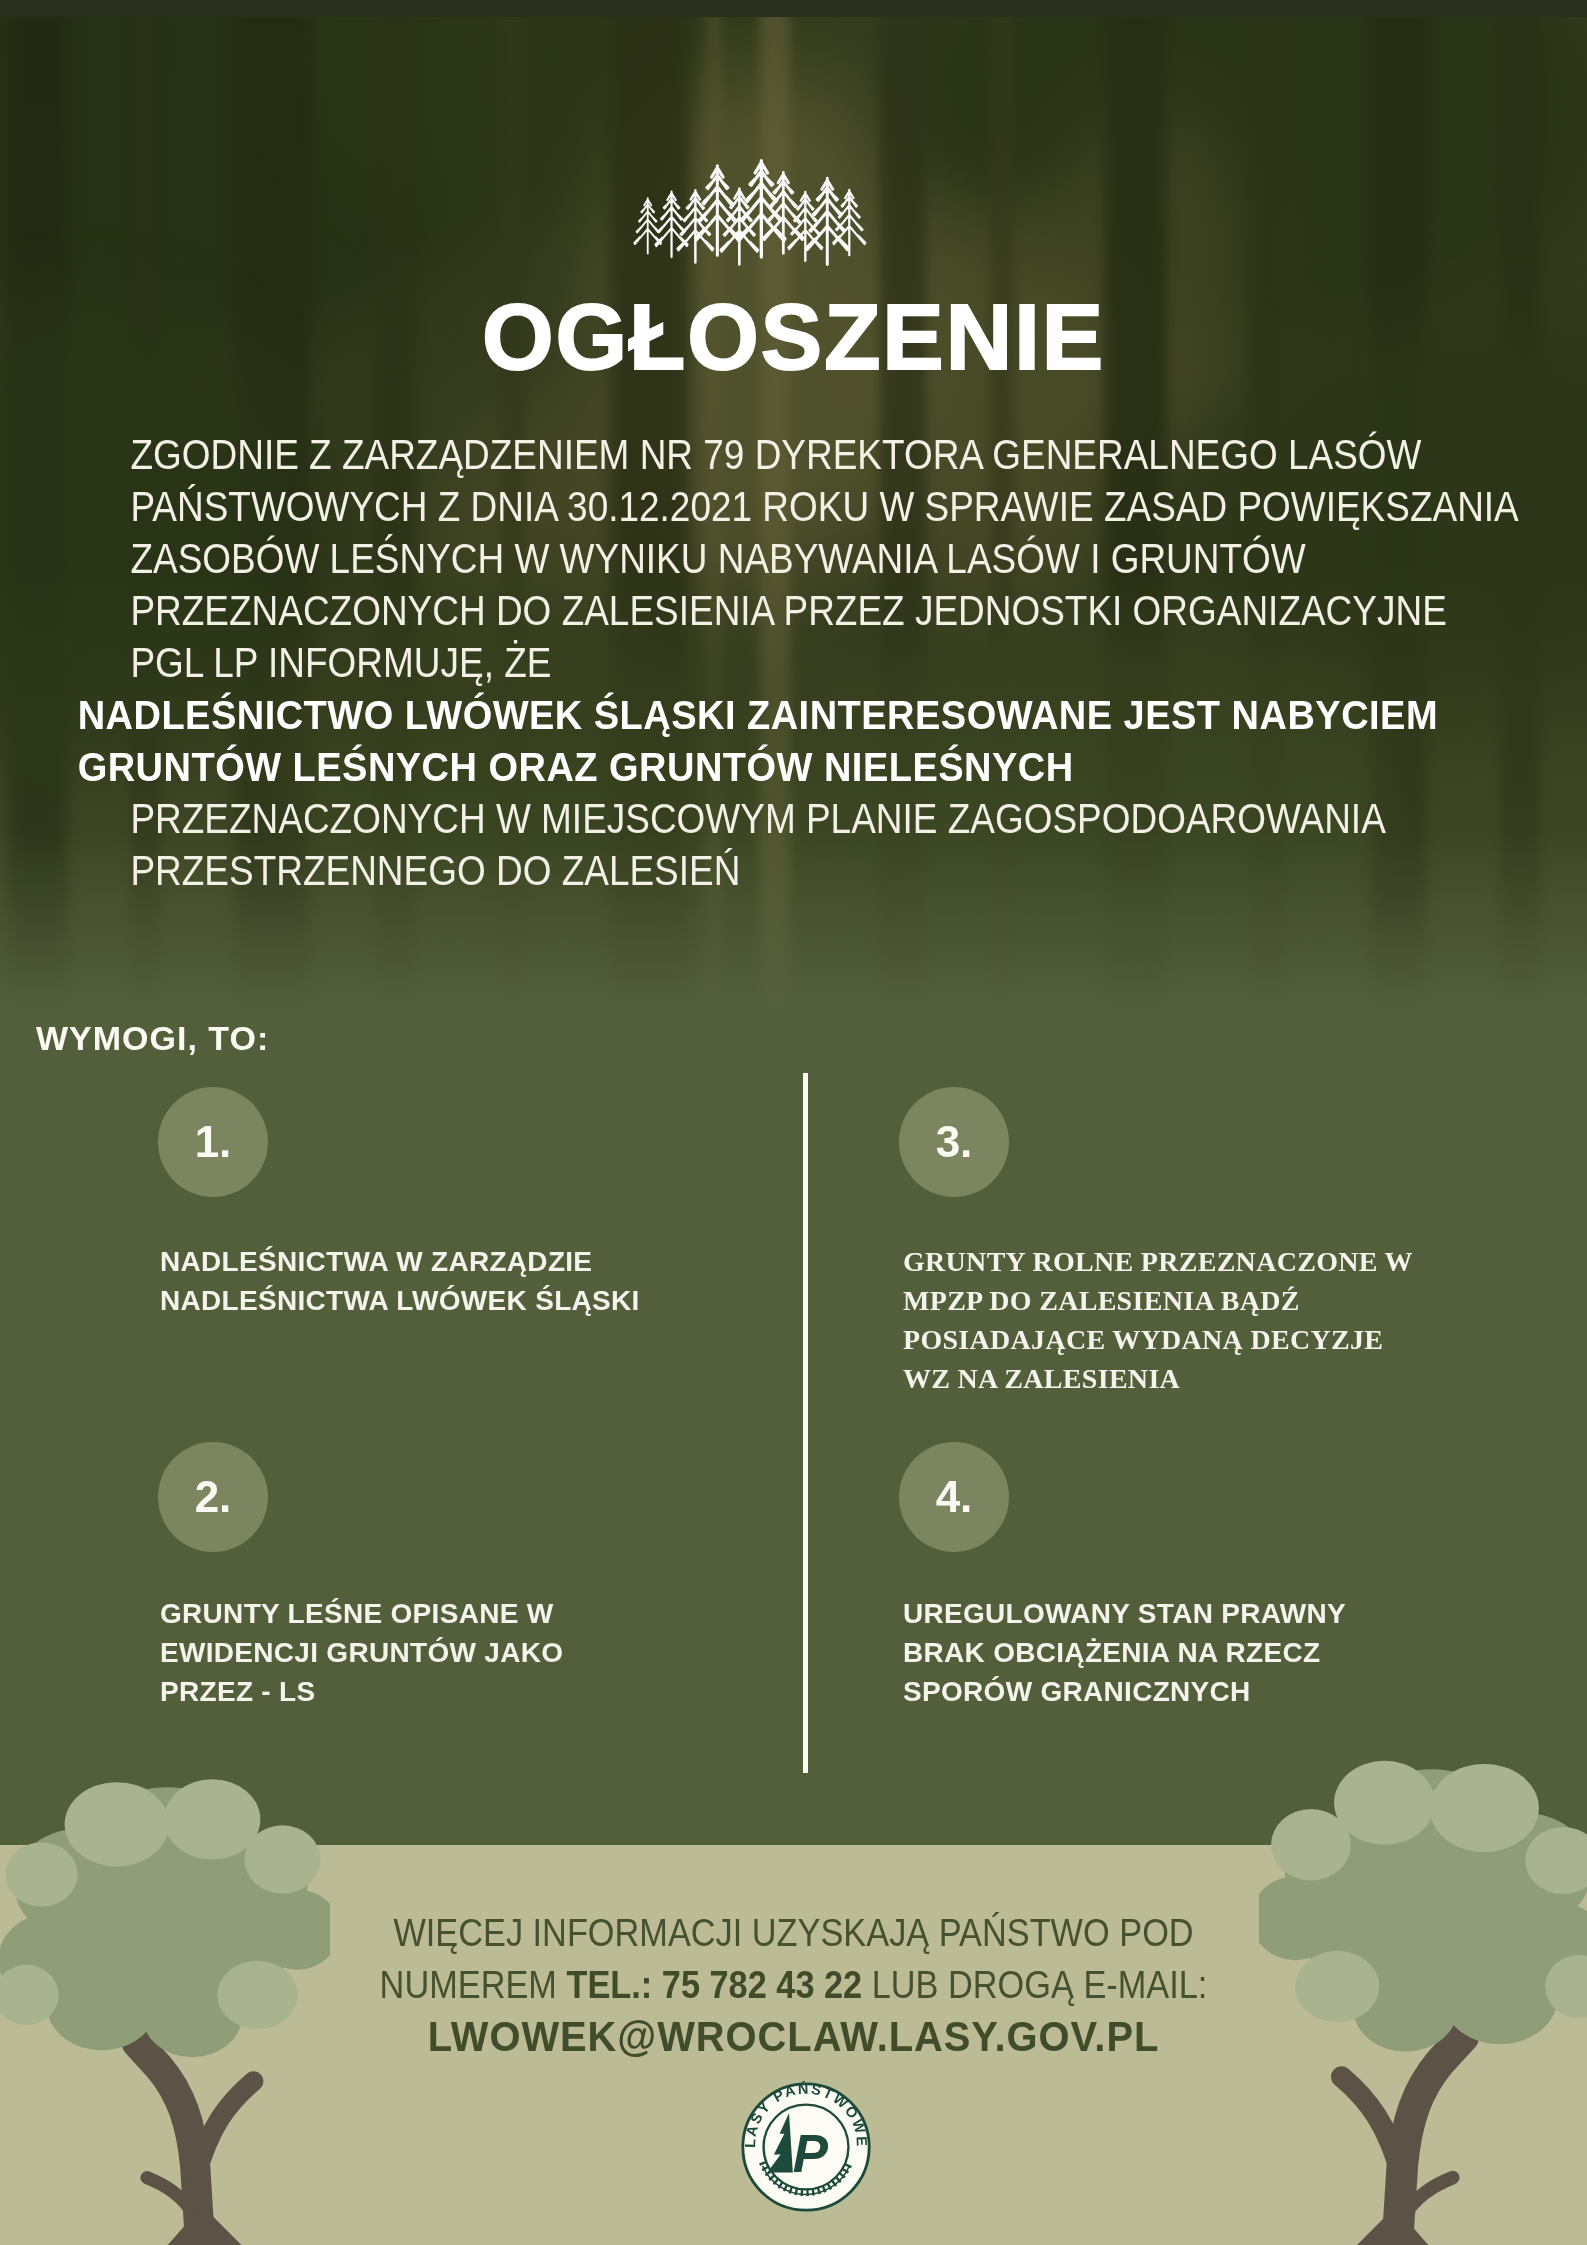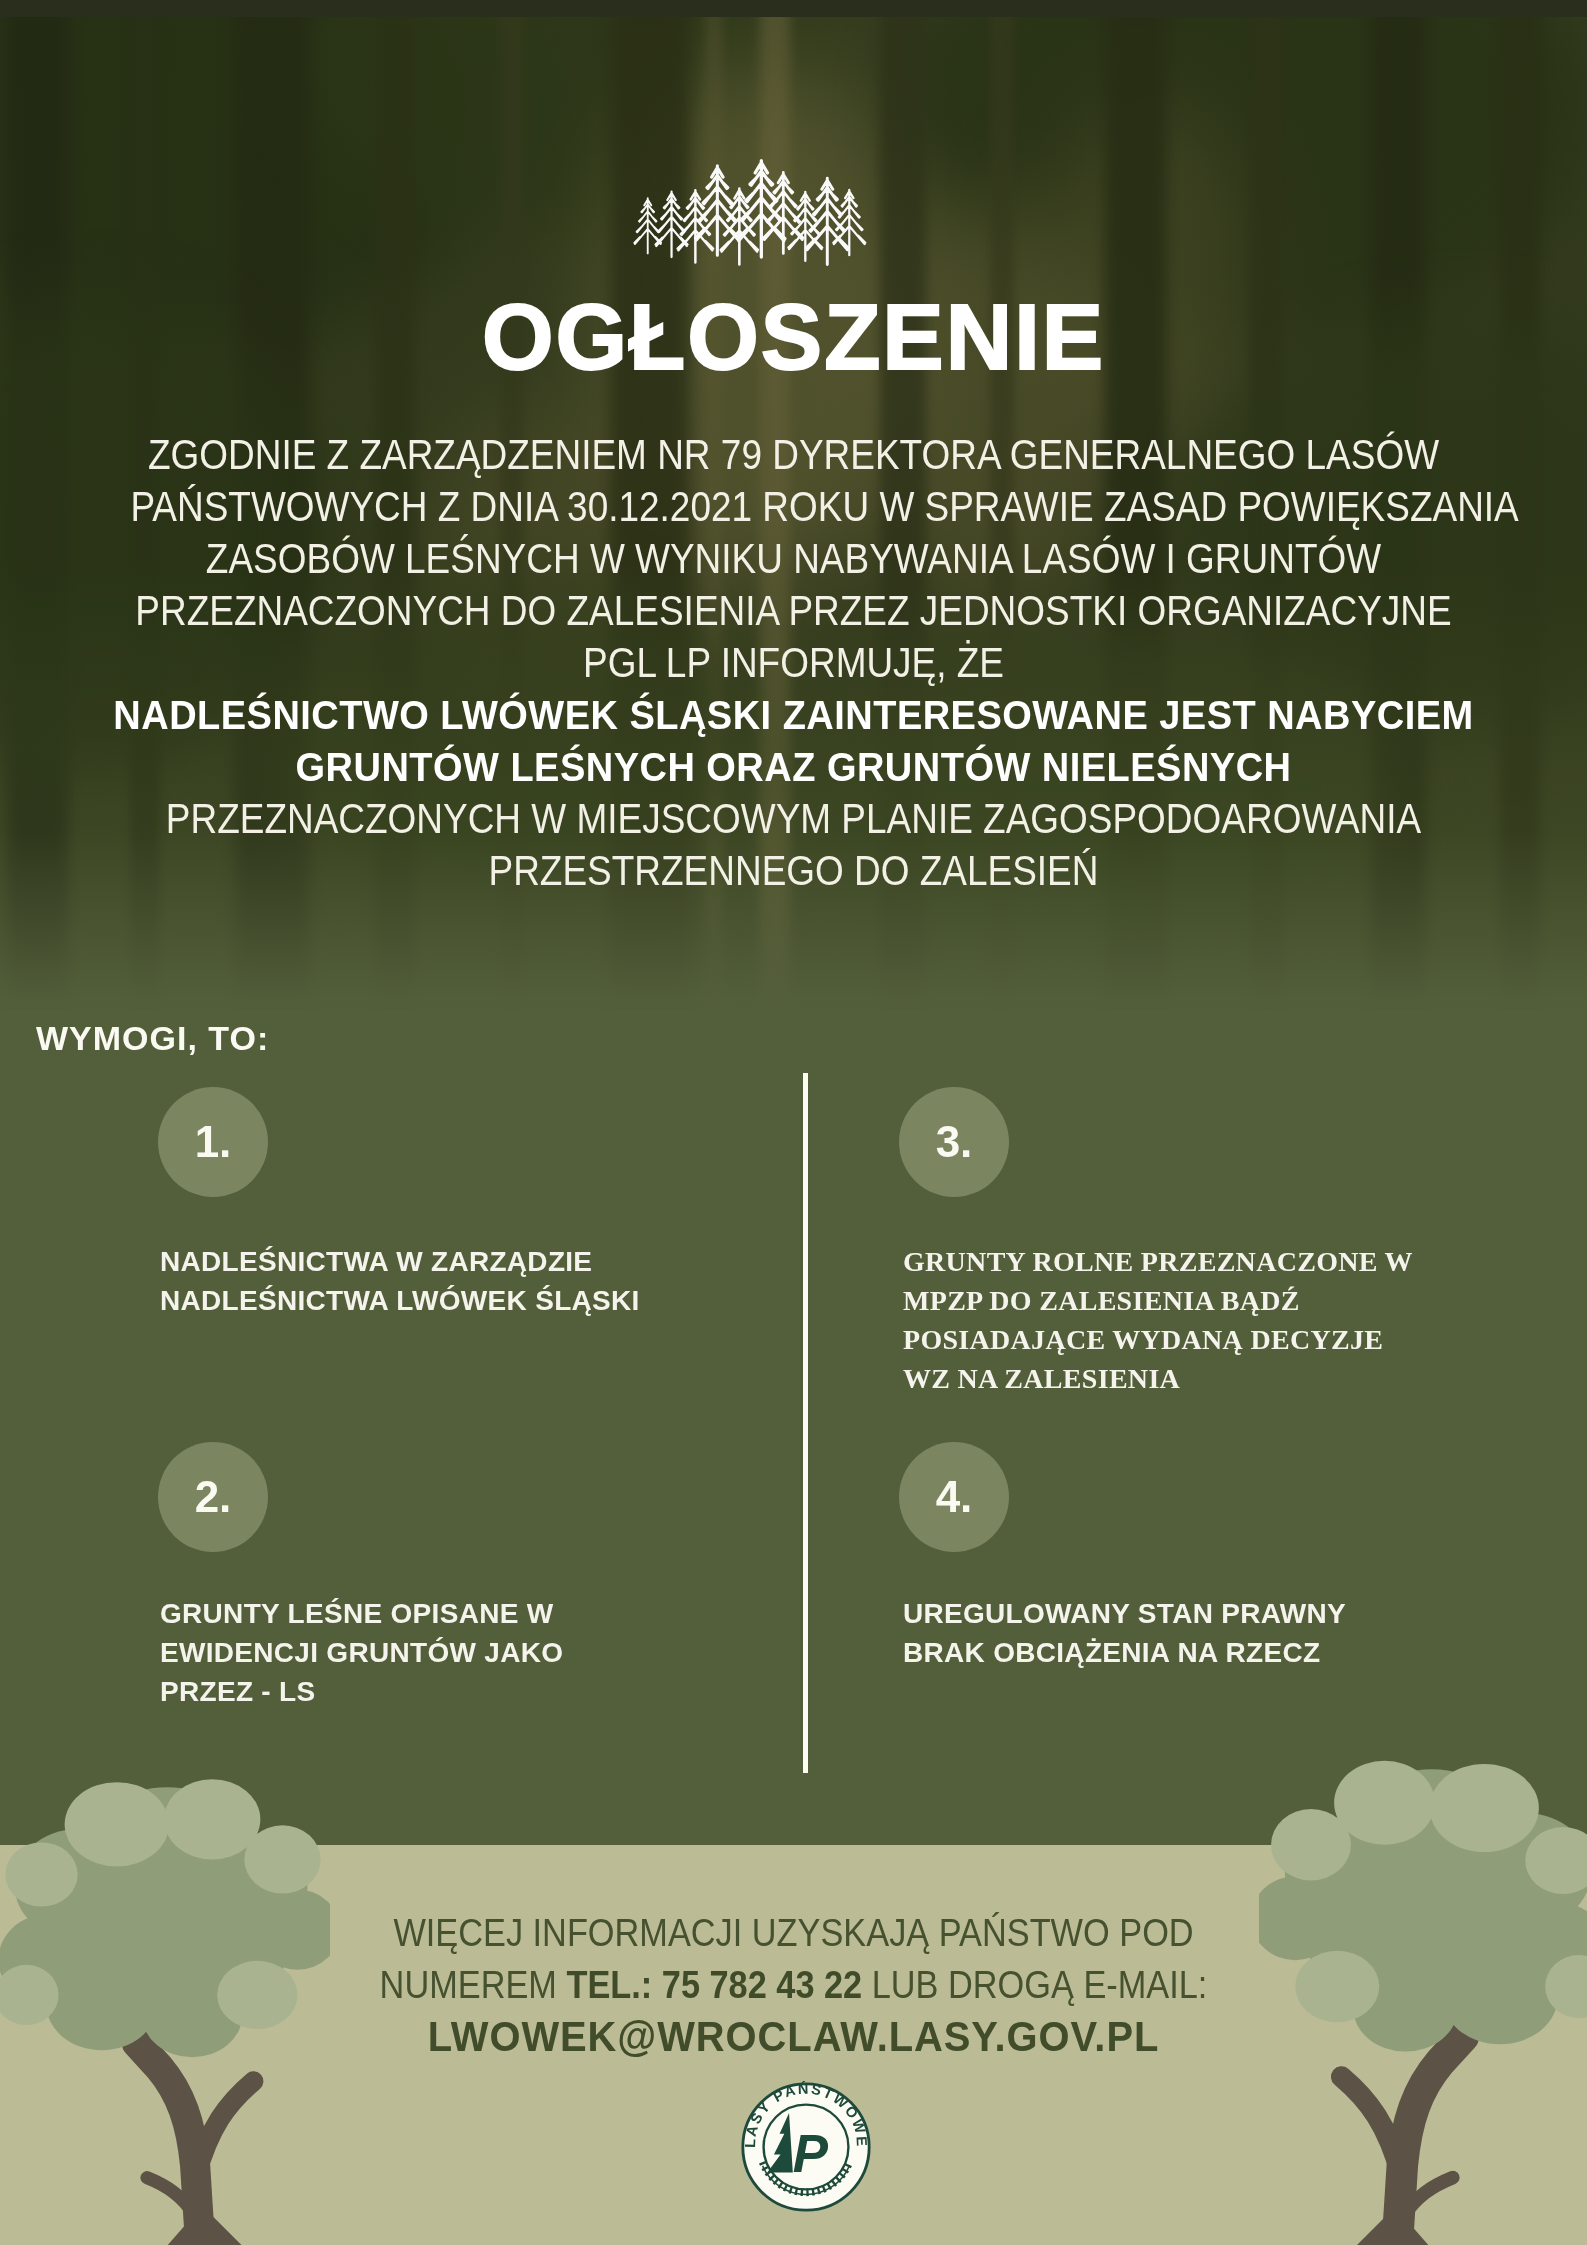--- a/index.html
+++ b/index.html
@@ -39,21 +39,21 @@
   .p1{left:600px;top:40px;width:320px;height:540px;background:#a99a5e;opacity:.5;}
   .p2{left:860px;top:180px;width:260px;height:420px;background:#93864e;opacity:.45;}
   .p3{left:420px;top:380px;width:280px;height:320px;background:#77713e;opacity:.5;}
   .p4{left:1050px;top:80px;width:200px;height:360px;background:#857a46;opacity:.4;}
   .photo-overlay{position:absolute;inset:0;
     background:linear-gradient(180deg,rgba(43,50,24,.45) 0%,rgba(43,50,24,.5) 55%,rgba(60,70,36,.55) 82%,rgba(83,94,59,.97) 99%);}
   .pines{position:absolute;left:628px;top:110px;width:252px;height:142px;opacity:.97;}
   .title{position:absolute;left:0;top:274px;width:100%;margin:0;text-align:center;
     color:#ffffff;font-size:92px;font-weight:800;letter-spacing:2px;line-height:1;
     -webkit-text-stroke:2px #ffffff;}
-  .para{position:absolute;left:40px;top:412px;width:1507px;text-align:center;color:#f3f1e6;}
+  .para{position:absolute;left:40px;top:412px;width:1507px;text-align:left;color:#f3f1e6;}
   .pline{font-size:42px;font-weight:400;line-height:52px;transform:scaleX(.88);transform-origin:50% 50%;white-space:nowrap;}
   .pline.bold{font-size:40px;font-weight:700;color:#ffffff;transform:scaleX(.95);letter-spacing:.5px;}
   
   .reqs{position:absolute;left:0;top:993px;width:1587px;height:835px;background:#535e3b;}
   .req-heading{position:absolute;left:36px;top:1002px;margin:0;color:#fbfaf2;
     font-size:34px;font-weight:800;letter-spacing:1px;}
   .divider{position:absolute;left:803px;top:1056px;width:5px;height:700px;background:#fdfdf6;}
   .num-circle{position:absolute;width:110px;height:110px;border-radius:50%;background:#7b8660;
     display:flex;align-items:center;justify-content:center;color:#fbfaf2;
     font-size:44px;font-weight:700;}
@@ -164,20 +164,21 @@
     <div>GRUNTY ROLNE PRZEZNACZONE W</div>
     <div>MPZP DO ZALESIENIA BĄDŹ</div>
     <div>POSIADAJĄCE WYDANĄ DECYZJE</div>
     <div>WZ NA ZALESIENIA</div>
   </div>
 
   <div class="num-circle c4">4.</div>
   <div class="req-text x4">
     <div>UREGULOWANY STAN PRAWNY</div>
     <div>BRAK OBCIĄŻENIA NA RZECZ</div>
+    <div>SPORÓW GRANICZNYCH</div>
   </div>
 
   <section class="footerband"></section>
 
   <svg class="tree-left" viewBox="0 0 330 520" aria-hidden="true">
     <g id="tree-shape">
       <g stroke="#5c5245" fill="none" stroke-linecap="round">
         <path d="M205,530 L198,420 C194,378 184,348 162,322 L140,298" stroke-width="30"></path>
         <path d="M199,430 C212,382 230,358 256,336" stroke-width="20"></path>
         <path d="M198,470 C185,450 170,440 150,432" stroke-width="13"></path>

